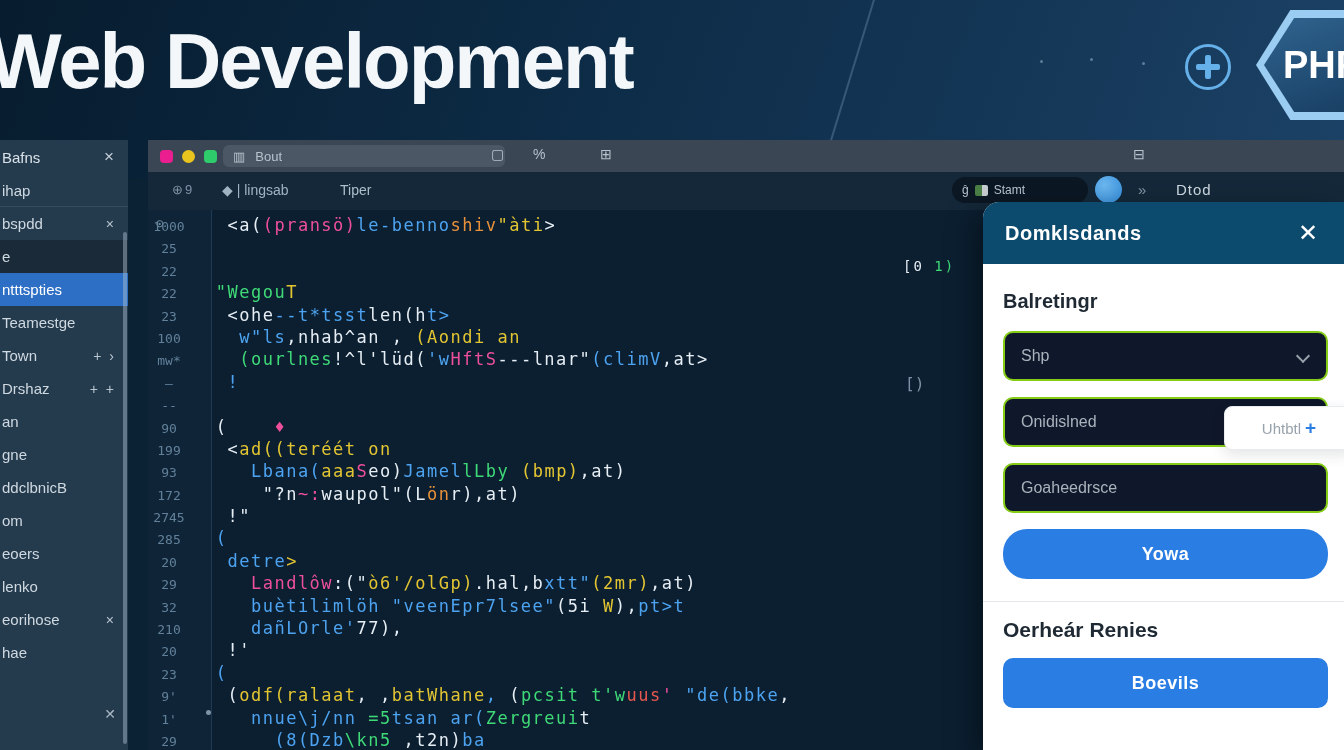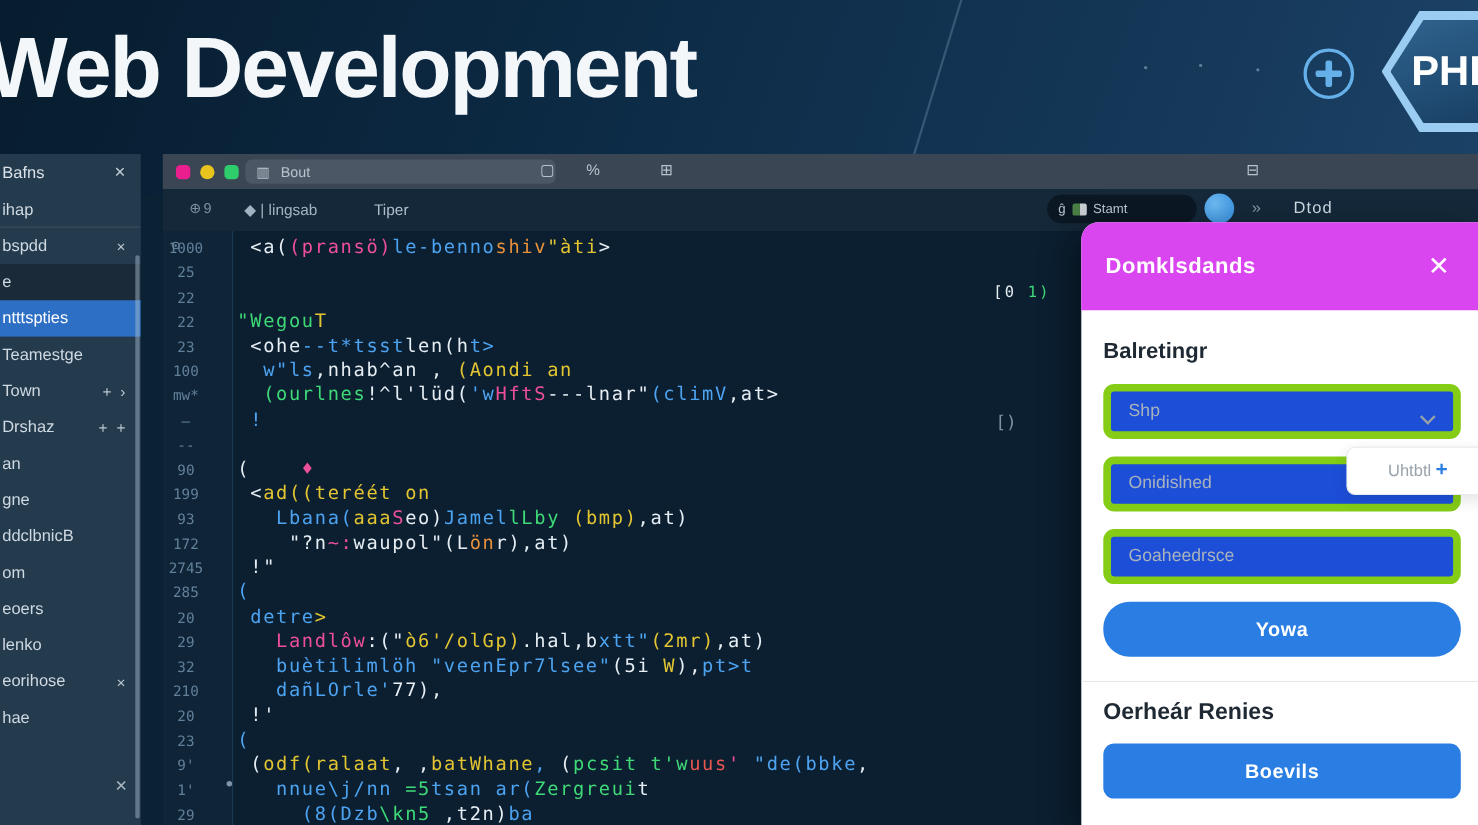--- a/index.html
+++ b/index.html
@@ -90,29 +90,29 @@
   .c-w { color:#e6edf3; } .c-b { color:#4da3f0; } .c-y { color:#e3c532; }
   .c-g { color:#3fd977; } .c-p { color:#ee4f9b; } .c-r { color:#e6574f; }
   .c-o { color:#e8913a; }
   .code-overlay-1 { position:absolute; left:755px; top:8px; font-size:14px; color:#e6edf3; letter-spacing:2px;margin-top:40px; }
   .code-overlay-1 .g { color:#3fd977; }
   .code-overlay-2 { position:absolute; left:757px; top:164px; font-size:16px; color:#7c92a4; }
 
   
   .modal { position:absolute; left:983px; top:202px; width:361px; height:548px;
     background:#fff; border-radius:16px 0 0 0; box-shadow:-10px 10px 28px rgba(0,0,0,.38); }
-  .modal-head { height:80px; background:#d946ef; border-radius:16px 0 0 0;
+  .modal-head { height:62px; background:#0c4a6e; border-radius:16px 0 0 0;
     display:flex; align-items:center; justify-content:space-between; padding:0 26px 0 22px; }
   .modal-title { color:#fff; font-size:20px; font-weight:700; letter-spacing:.5px; }
   .modal-close { color:#fff; font-size:24px; font-weight:400; cursor:default; }
   .modal-body { padding:14px 16px 0 20px; }
   .m-h { font-size:20px; font-weight:700; color:#1f2933; margin:12px 0 18px; }
-  .m-field { position:relative; height:50px; border:7px solid #84cc16; border-radius:10px;
+  .m-field { position:relative; height:50px; border:2px solid #84cc16; border-radius:10px;
     display:flex; align-items:center; padding:0 16px; margin-bottom:16px;
-    color:#a9b3bc; font-size:16px; background:#1d4ed8; }
+    color:#a9b3bc; font-size:16px; background:#0f172a; }
   .m-chevron { position:absolute; right:18px; top:18px; width:10px; height:10px;
     border-right:2px solid #97a1aa; border-bottom:2px solid #97a1aa; transform:rotate(45deg); }
   .m-btn { height:50px; background:#2a7de2; border:none; border-radius:10px; width:100%;
     color:#fff; font-size:18px; font-weight:700; font-family:"Liberation Sans",sans-serif;
     letter-spacing:.5px; display:flex; align-items:center; justify-content:center; }
   .m-btn.first { margin-top:4px;border-radius:24px; }
   .m-divider { border:none; border-top:1px solid #e4e8eb; margin:22px -20px 16px; }
   .m-h2 { font-size:21px; font-weight:700; color:#1f2933; margin:0 0 16px; }
   .float-chip { position:absolute; left:241px; top:204px; width:130px; height:44px;
     background:#fff; border:1px solid #e8ecef; border-radius:8px; box-shadow:0 5px 14px rgba(30,40,50,.12);

